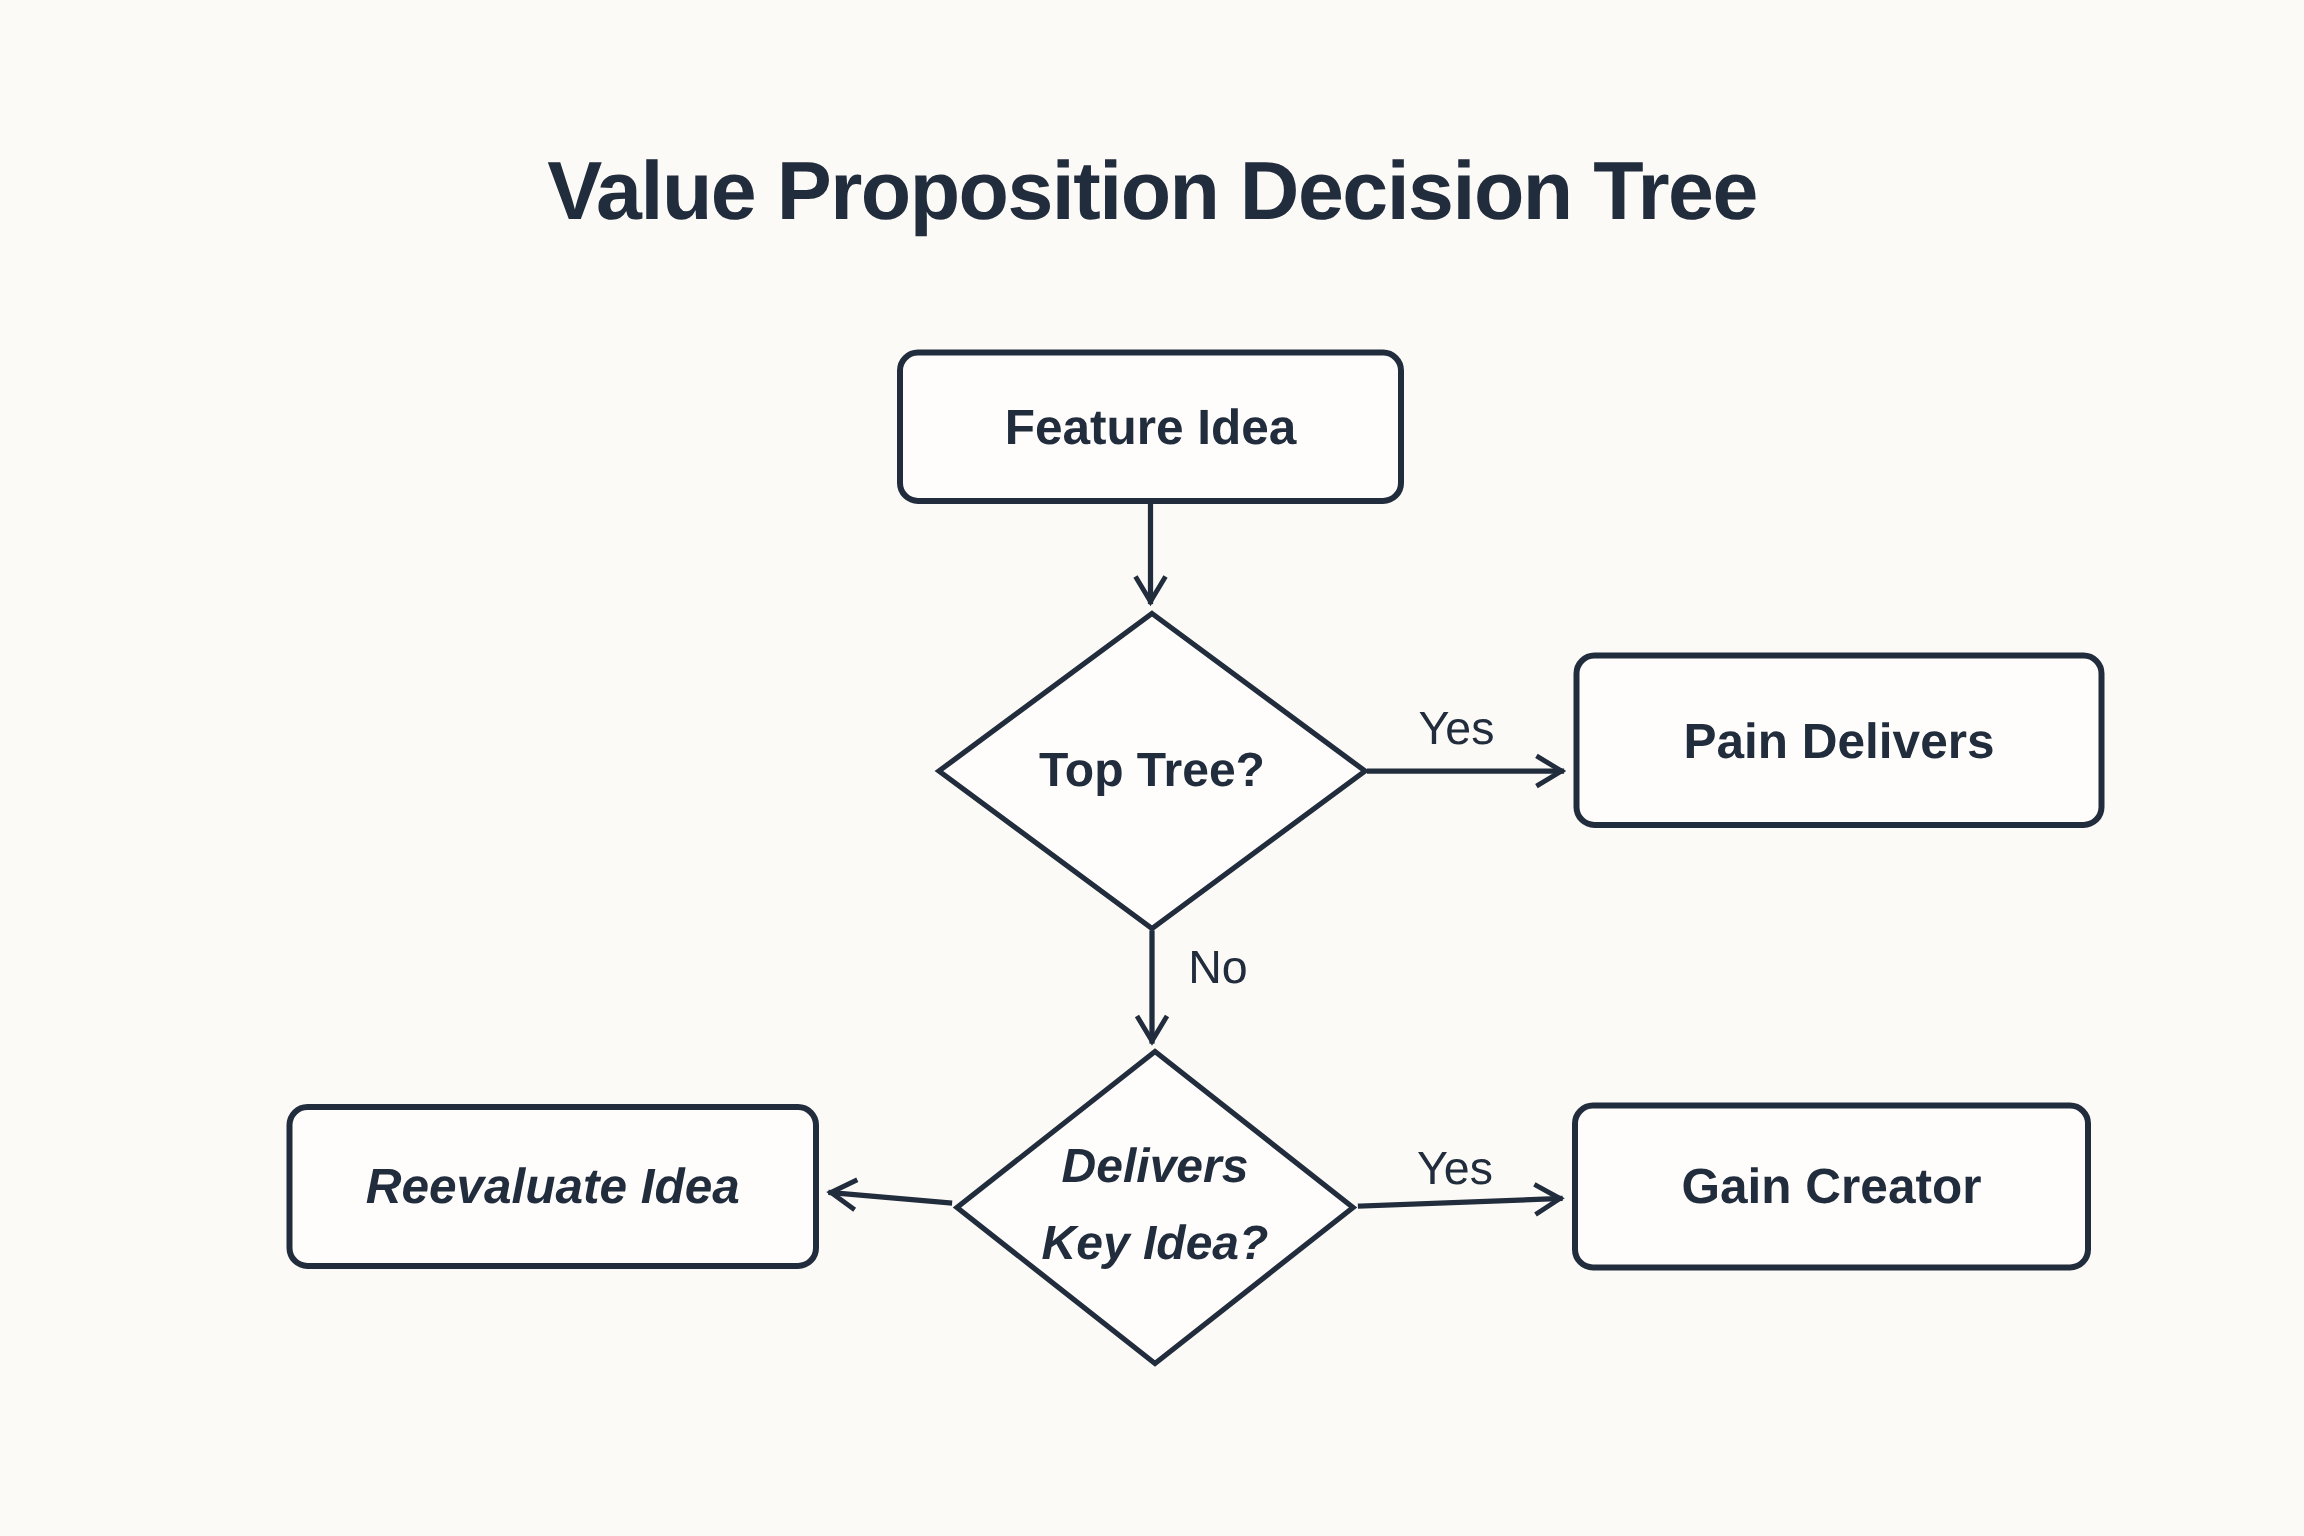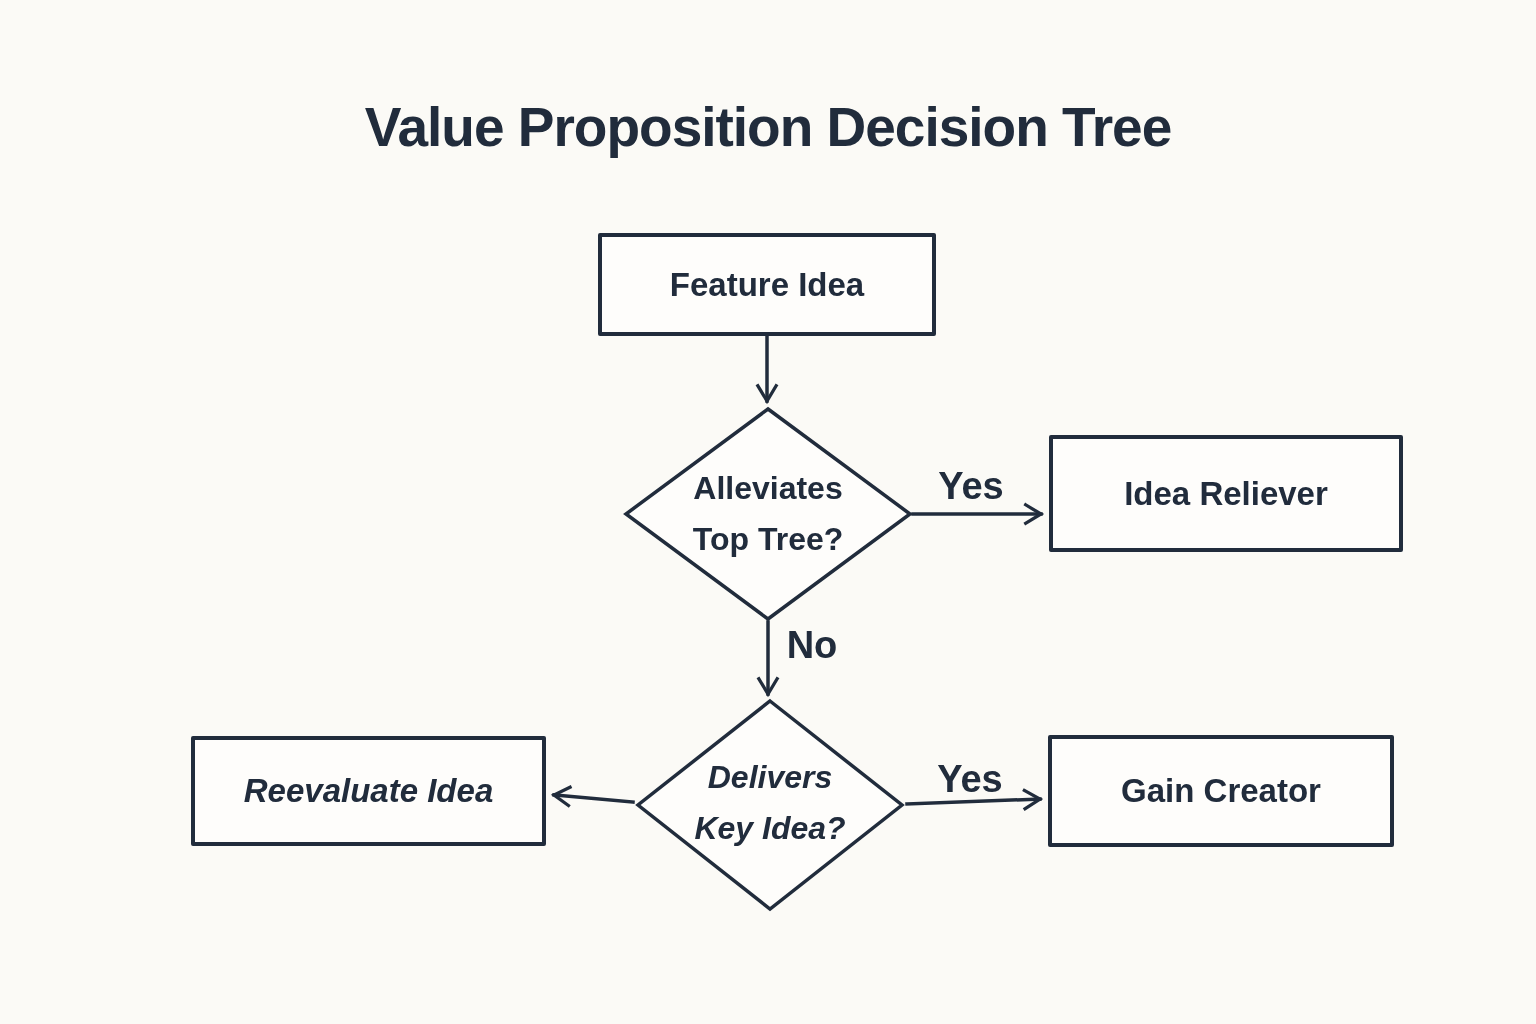--- a/index.html
+++ b/index.html
@@ -52,21 +52,21 @@
     fill: none;
     stroke: var(--ink);
     stroke-width: 3.2;
     stroke-linecap: square;
     stroke-linejoin: miter;
   }
   .node-box {
     position: absolute;
     background: var(--node-fill);
     border: 4px solid var(--ink);
-    border-radius: 2px;
+    border-radius: 14px;
     display: flex;
     align-items: center;
     justify-content: center;
     font-size: 33px;
     font-weight: 600;
     color: var(--ink);
   }
   .diamond-label {
     position: absolute;
     display: flex;
@@ -78,22 +78,22 @@
     font-weight: 600;
     line-height: 1.6;
     color: var(--ink);
     pointer-events: none;
   }
   .edge-label {
     position: absolute;
     display: flex;
     align-items: center;
     justify-content: center;
-    font-size: 38px;
-    font-weight: 700;
+    font-size: 31px;
+    font-weight: 400;
     color: var(--ink);
   }
   
   #box-feature     { left: 598px;  top: 233px; width: 338px; height: 103px; }
   #box-pain        { left: 1049px; top: 435px; width: 354px; height: 117px; }
   #box-reevaluate  { left: 191px;  top: 736px; width: 355px; height: 110px; font-style: italic; }
   #box-gain        { left: 1048px; top: 735px; width: 346px; height: 112px; }
   #label-d1        { left: 626px;  top: 414px; width: 284px; height: 200px; }
   #label-d2        { left: 638px;  top: 703px; width: 264px; height: 200px; font-style: italic; }
   #label-yes-1     { left: 911px;  top: 461px; width: 120px; height: 50px; }
@@ -122,33 +122,32 @@
 
     <polygon class="diamond" points="768,409 910,514 768,619 626,514"></polygon>
     <polygon class="diamond" points="770,701 902,805 770,909 638,805"></polygon>
   </svg>
 
   <div class="node-box" id="box-feature">
     <span>Feature Idea</span>
   </div>
 
   <div class="node-box" id="box-pain">
-    <span>Idea Reliever</span>
+    <span>Pain Delivers</span>
   </div>
 
   <div class="node-box" id="box-reevaluate">
     <span>Reevaluate Idea</span>
   </div>
 
   <div class="node-box" id="box-gain">
     <span>Gain Creator</span>
   </div>
 
   <div class="diamond-label" id="label-d1">
-    <span>Alleviates</span>
     <span>Top Tree?</span>
   </div>
 
   <div class="diamond-label" id="label-d2">
     <span>Delivers</span>
     <span>Key Idea?</span>
   </div>
 
   <div class="edge-label" id="label-yes-1">Yes</div>
   <div class="edge-label" id="label-no">No</div>

